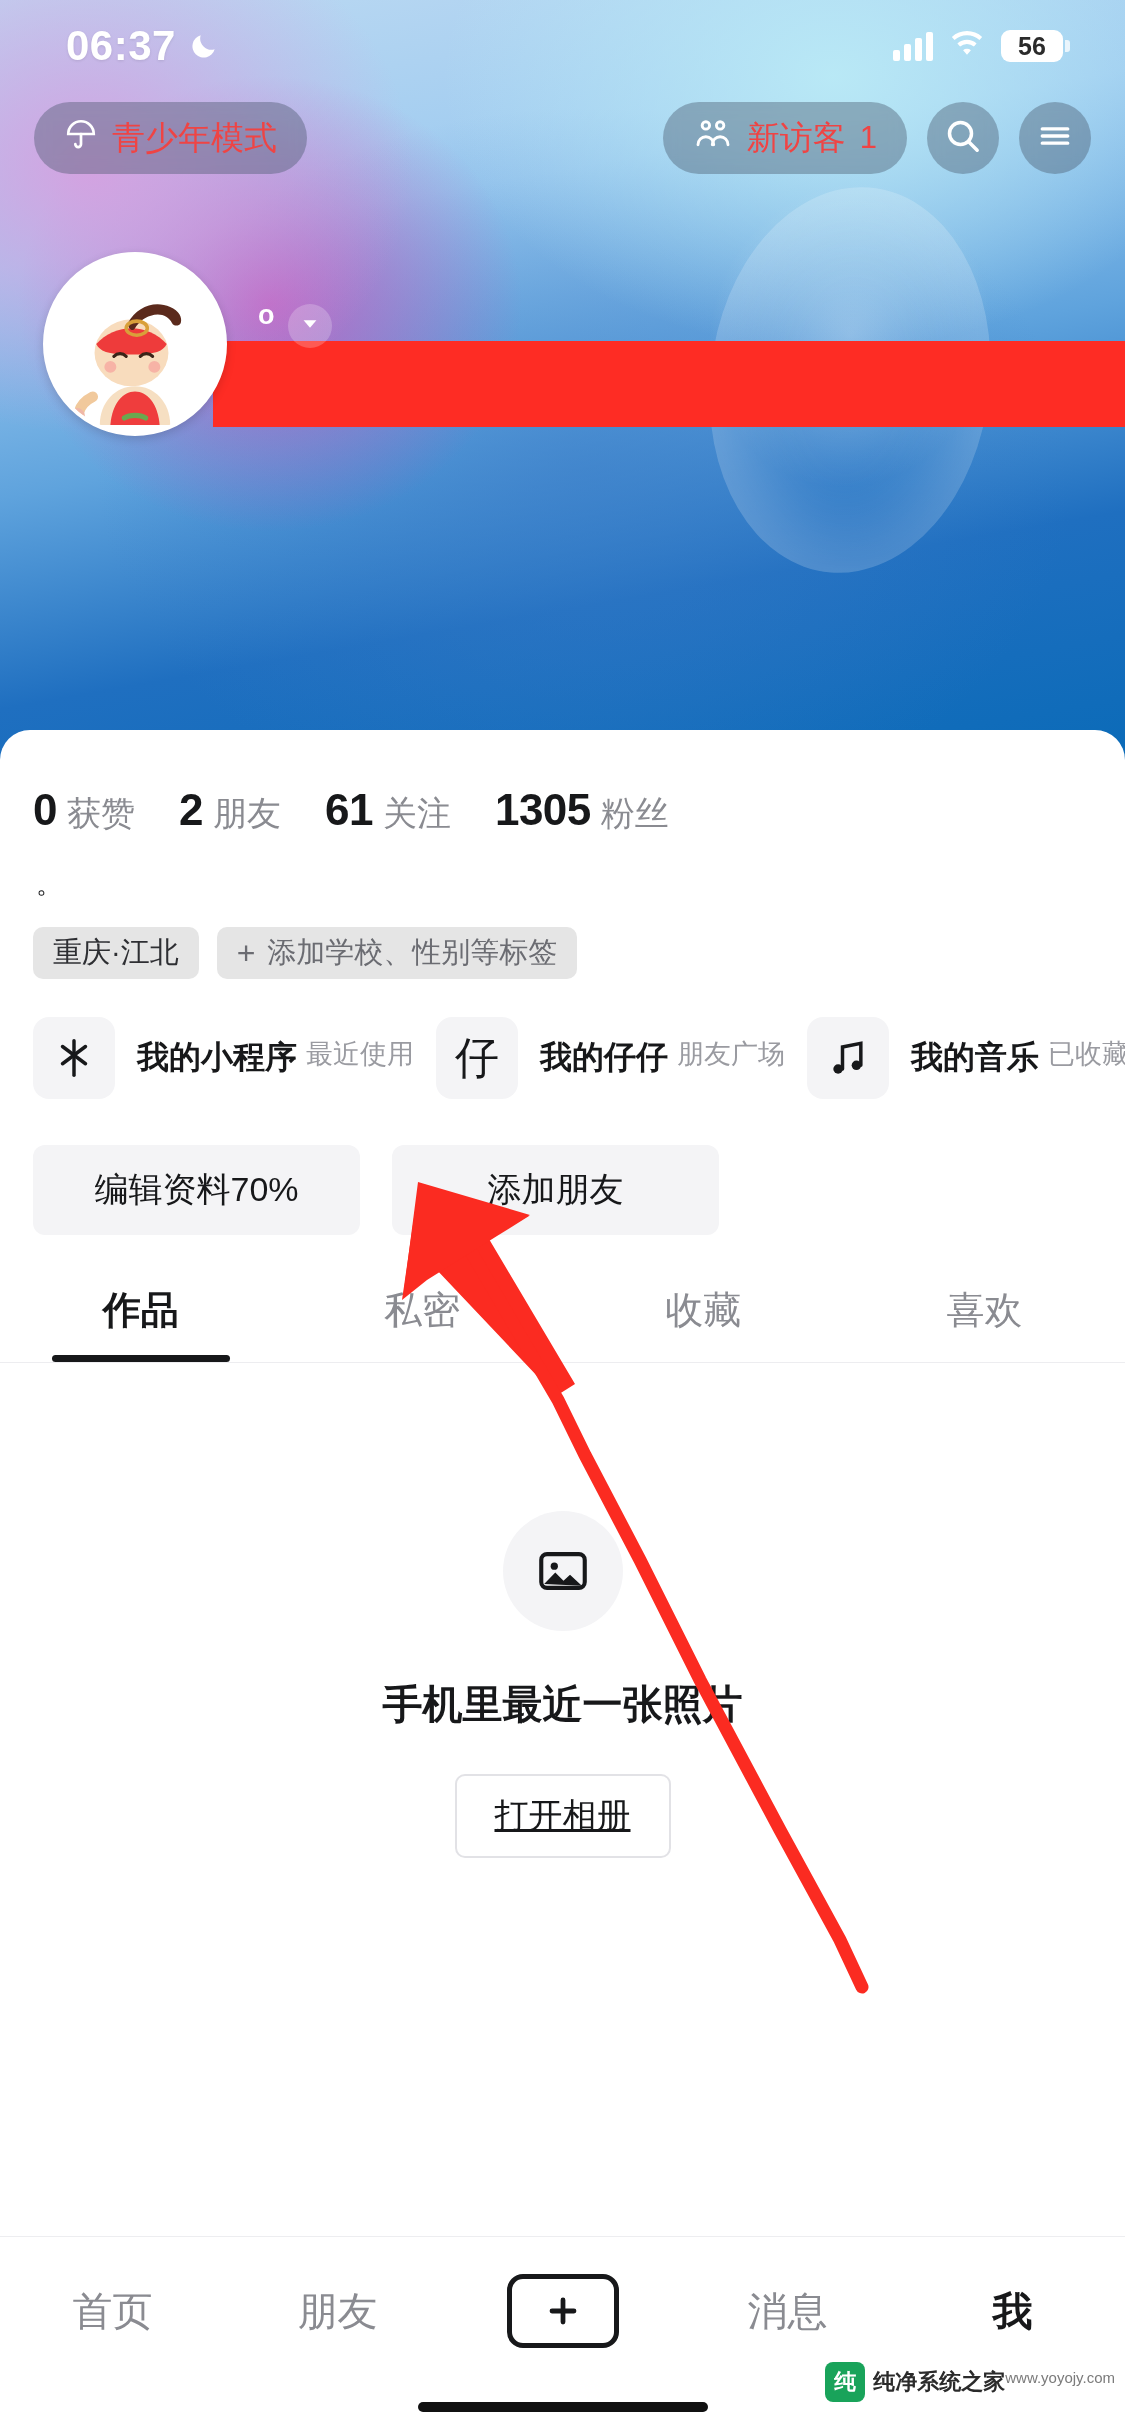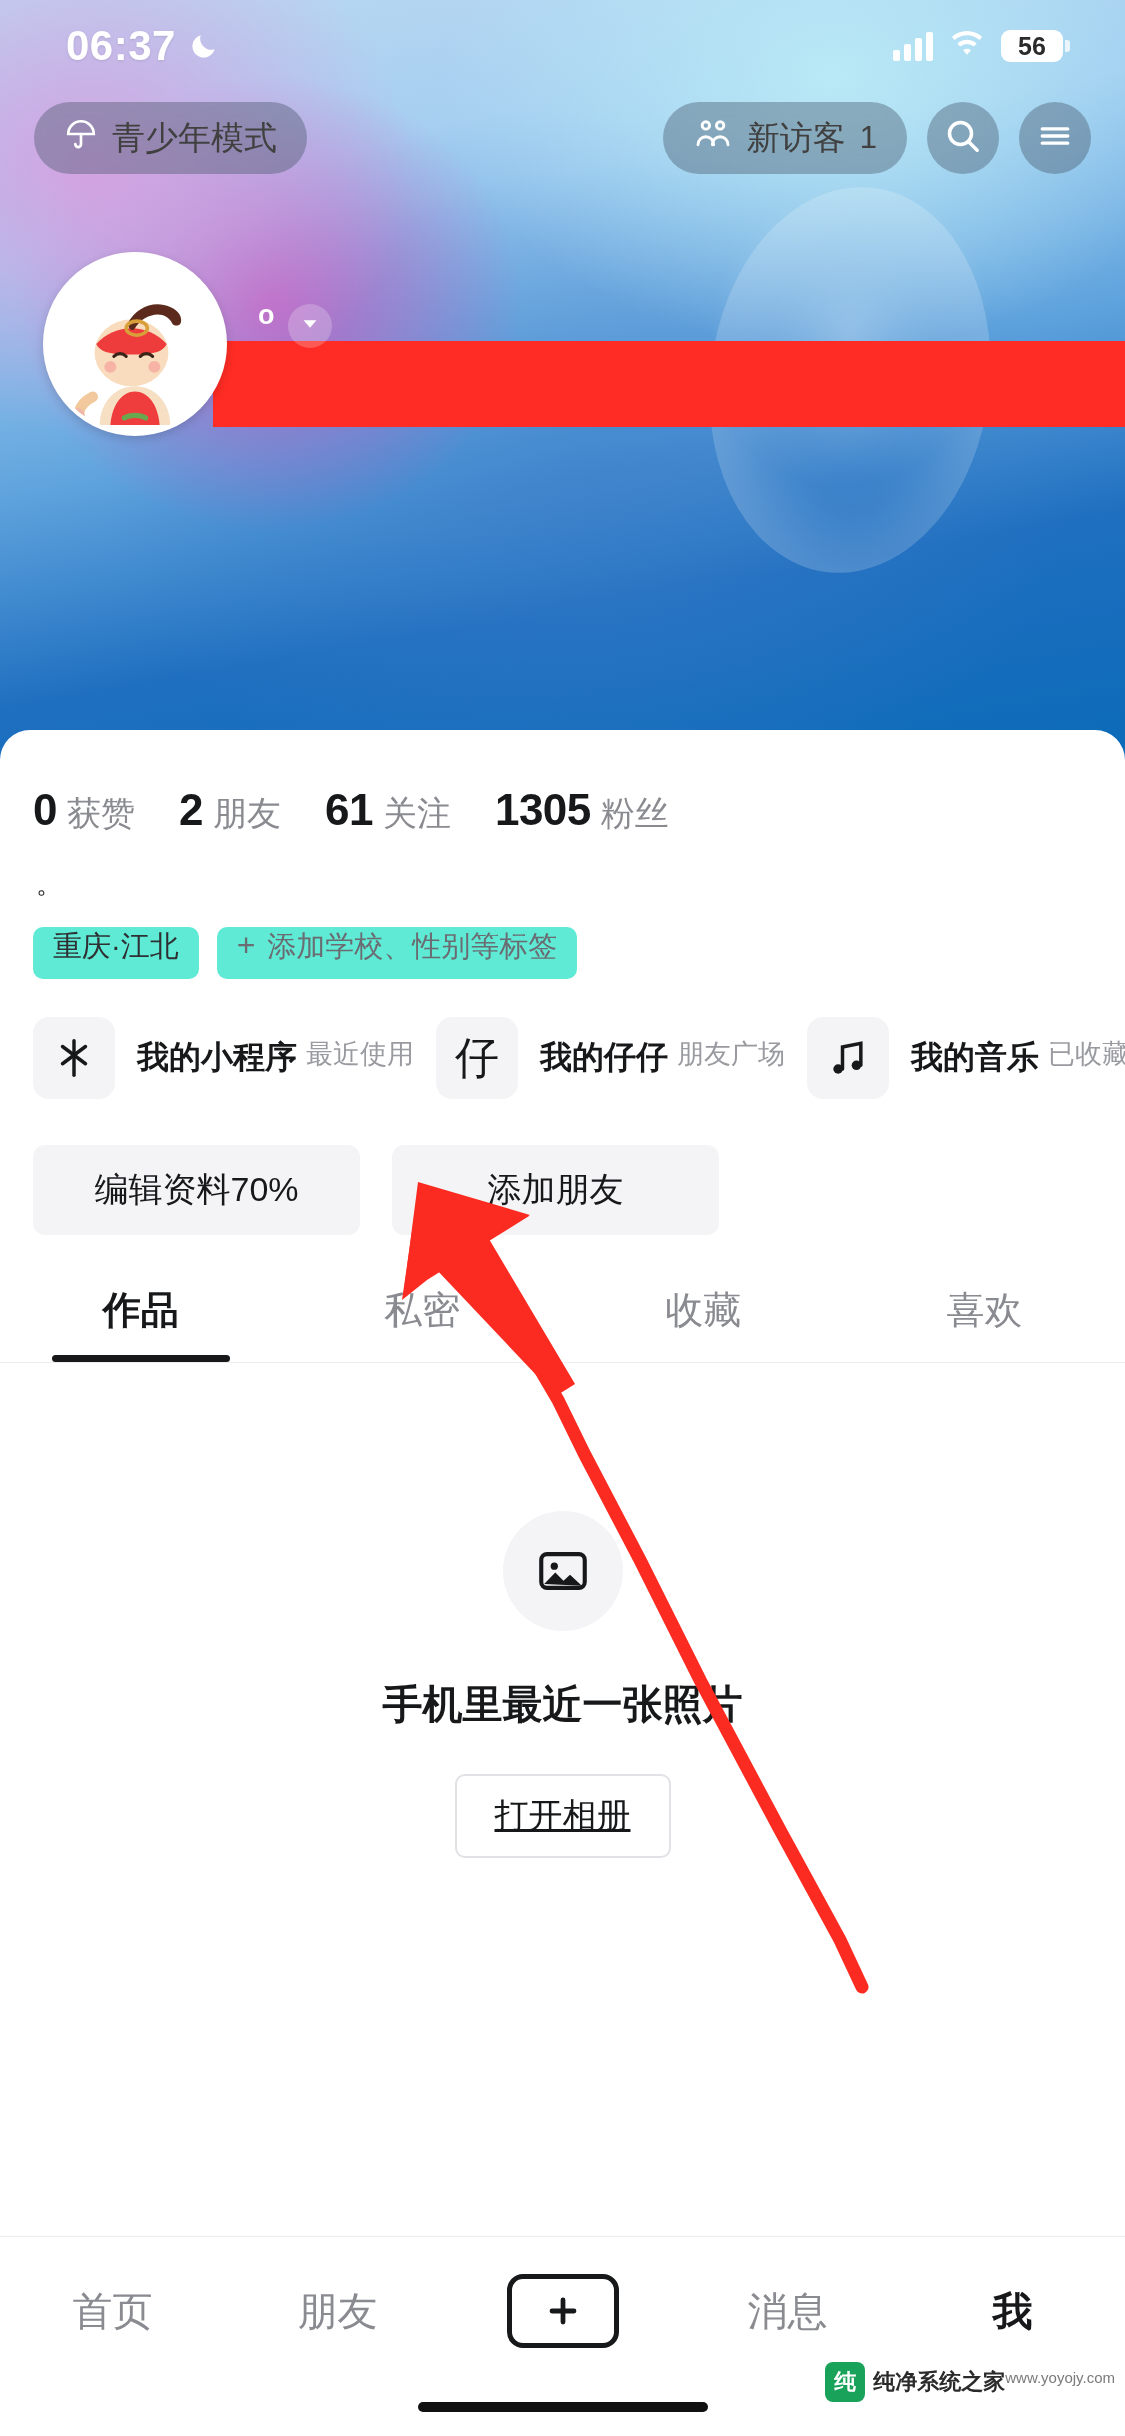--- a/index.html
+++ b/index.html
@@ -65,21 +65,21 @@
   }
 
   
   .toolbar {
     position:absolute; left:0; top:98px; width:1125px; height:80px; z-index:40;
     display:flex; align-items:center; padding:0 24px;
   }
   .pill {
     height:72px; border-radius:36px; background:rgba(70,85,105,0.40);
     display:flex; align-items:center; gap:14px; padding:0 30px;
-    color:#404040; font-size:33px; font-weight:500; white-space:nowrap;
+    color:#ef4444; font-size:33px; font-weight:500; white-space:nowrap;
     backdrop-filter:blur(8px);
   }
   .pill-teen { margin-left:10px; }
   .pill-visitor { margin-left:auto; }
   .circ {
     width:72px; height:72px; border-radius:50%; background:rgba(70,85,105,0.40);
     display:flex; align-items:center; justify-content:center; margin-left:20px;
     backdrop-filter:blur(8px);
   }
   .circ-last { margin-right:10px; }
@@ -120,22 +120,22 @@
 
   .stats { display:flex; align-items:baseline; padding:55px 0 0 33px; gap:44px; }
   .stat { display:flex; align-items:baseline; gap:10px; }
   .stat-num { font-size:44px; font-weight:700; color:#17181a; letter-spacing:-0.5px; }
   .stat-lbl { font-size:34px; color:#8a8b91; font-weight:400; }
 
   .bio { padding:34px 0 0 36px; font-size:26px; color:#17181a; line-height:1; }
 
   .tags { display:flex; gap:18px; padding:30px 0 0 33px; }
   .tag {
-    background:#5eead4; border-radius:10px; height:52px;
-    display:flex; padding:0 20px;
+    background:#e5e5e5; border-radius:10px; height:52px;
+    display:flex; align-items:center; padding:0 20px;
     font-size:29px; color:#2e2f33;
   }
   .tag-add { color:#6b6c72; gap:12px; }
   .tag-plus { font-size:32px; color:#6b6c72; font-weight:300; }
 
   .cards { display:flex; gap:22px; padding:38px 0 0 33px; }
   .card {
     display:flex; align-items:center; gap:22px; flex:none;
   }
   .card-ico {

